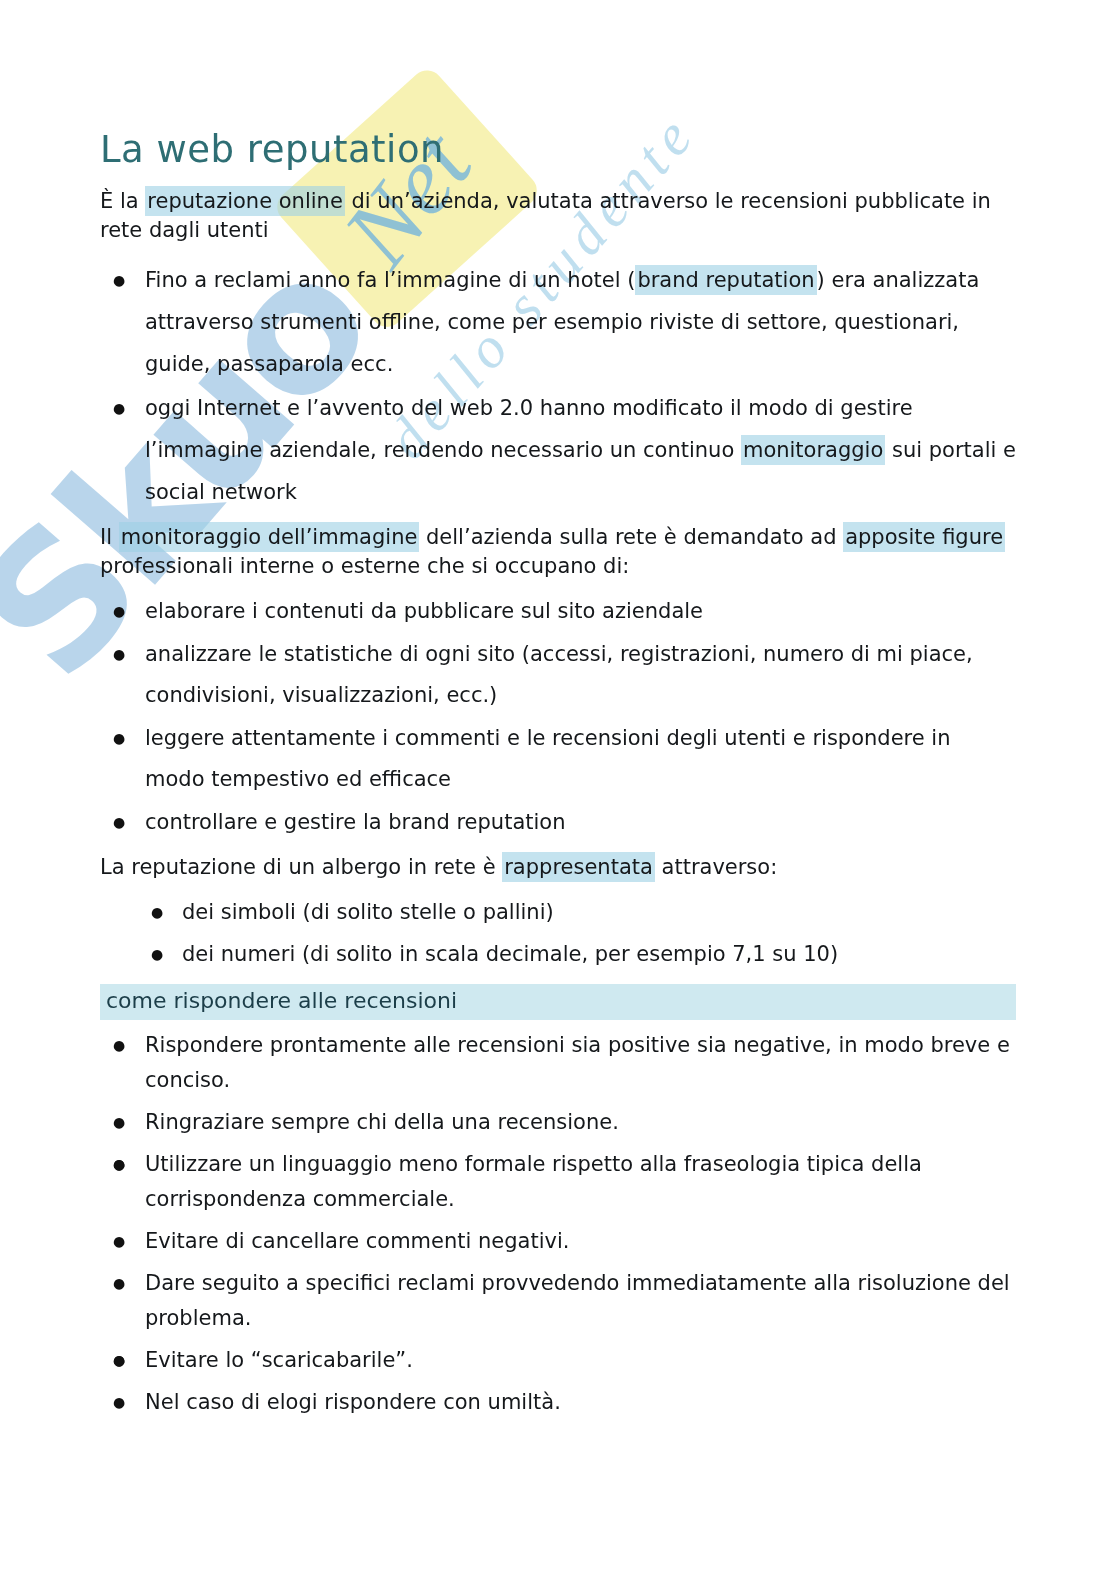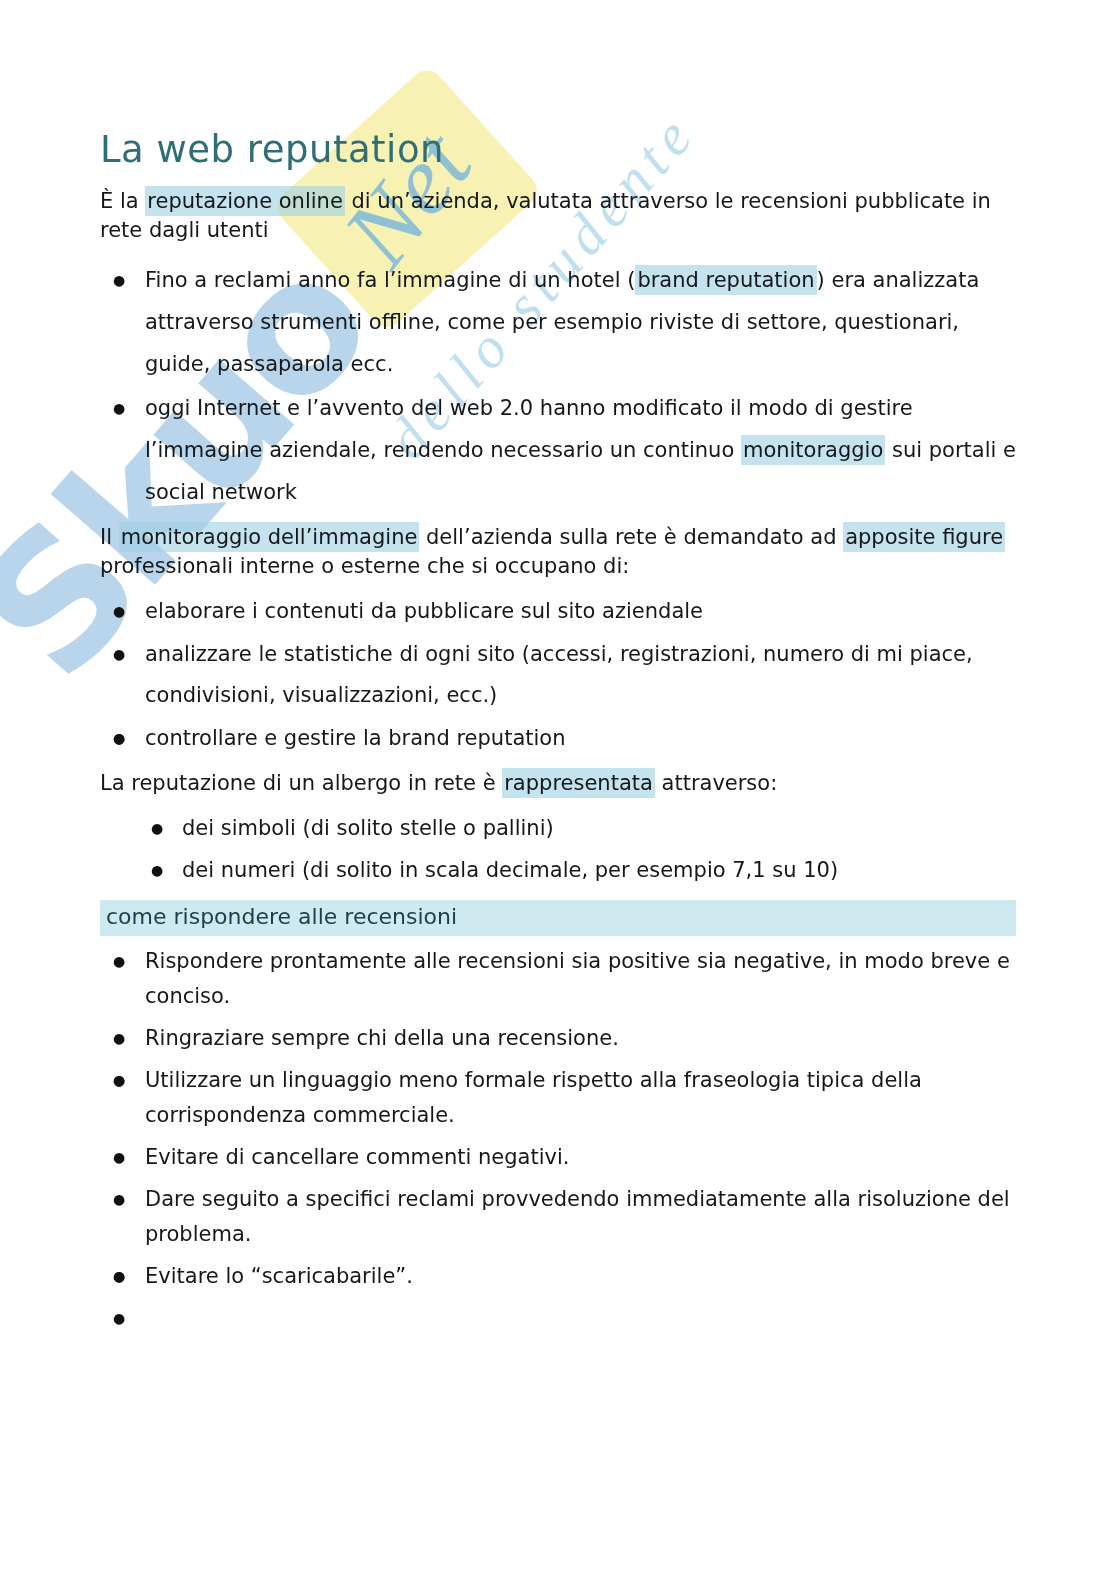--- a/index.html
+++ b/index.html
@@ -149,20 +149,21 @@
       <li>
         <span class="dot">●</span>
         <span><span>elaborare i contenuti da pubblicare sul sito aziendale</span></span>
       </li>
       <li>
         <span class="dot">●</span>
         <span><span>analizzare le statistiche di ogni sito (accessi, registrazioni, numero di mi piace, condivisioni, visualizzazioni, ecc.)</span></span>
       </li>
       <li>
         <span class="dot">●</span>
+        <span><span>leggere attentamente i commenti e le recensioni degli utenti e rispondere in modo tempestivo ed efficace</span></span>
       </li>
       <li>
         <span class="dot">●</span>
         <span><span>controllare e gestire la brand reputation</span></span>
       </li>
     </ul>
 
     <p class="para para-tight"><span>La reputazione di un albergo in rete è </span><span class="hl">rappresentata</span><span> attraverso:</span></p>
 
     <ul class="list sub">
@@ -204,17 +205,18 @@
       </li>
       <li>
         <span class="dot">●</span>
       </li>
       <li>
         <span class="dot">●</span>
         <span><span>Evitare lo “scaricabarile”.</span></span>
       </li>
       <li>
         <span class="dot">●</span>
+        <span><span>Nel caso di elogi rispondere con umiltà.</span></span>
       </li>
     </ul>
 
   </div>
 </div>
 
 </body></html>

